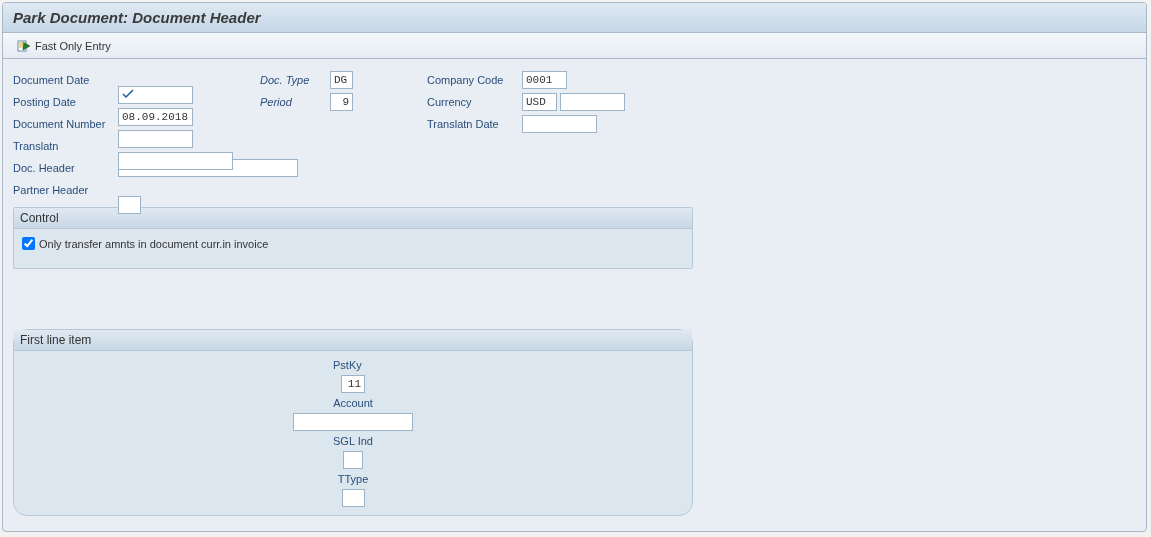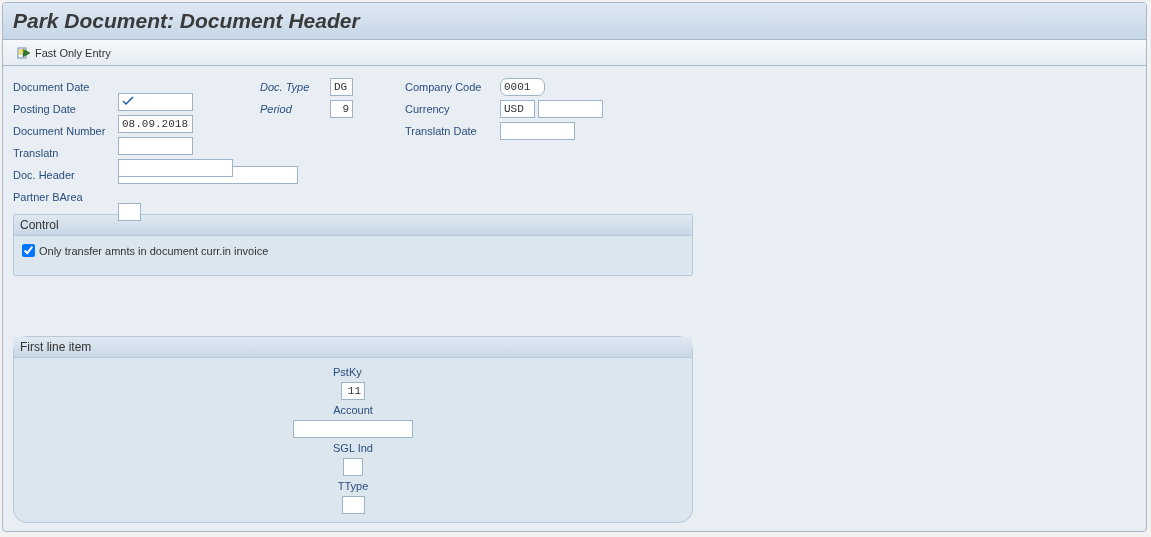--- a/index.html
+++ b/index.html
@@ -19,21 +19,21 @@
       border: 1px solid #a8b8c8;
       border-radius: 4px;
       overflow: hidden;
     }
     .title-bar {
       background: linear-gradient(to bottom, #dfe9f3, #c5d6e6);
       border-bottom: 1px solid #a8b8c8;
       padding: 6px 10px;
     }
     .title-text {
-      font-size: 21px;
+      font-size: 15px;
       font-weight: bold;
       font-style: italic;
       color: #3a3a3a;
     }
     .toolbar {
       background: linear-gradient(to bottom, #f5f8fb, #e5ecf3);
       border-bottom: 1px solid #a8b8c8;
       padding: 4px 10px;
       height: 26px;
       display: flex;
@@ -59,35 +59,35 @@
     }
     .form-row {
       display: flex;
       align-items: center;
       height: 22px;
       margin-bottom: 0px;
     }
     .col1-label { width: 105px; color: #2a4d7a; }
     .col1-field { width: 142px; position: relative; margin-top: 30px; }
     .col2-label { width: 70px; color: #2a4d7a; font-style: italic; }
-    .col2-field { width: 75px; }
+    .col2-field { width: 97px; }
     .col3-label { width: 95px; color: #2a4d7a; }
     .col3-field { width: 180px; display:flex; gap:3px;}
     
     input[type="text"].field {
       height: 18px;
       border: 1px solid #9db3c8;
       background: #fff;
       font-size: 11px;
       font-family: "Courier New", monospace;
       padding: 0 3px;
       color: #333;
     }
     .w75 { width: 75px; }
-    .w50 { width: 45px; border-radius: 7px; }
+    .w50 { width: 45px; }
     .w30 { width: 23px; }
     .w20 { width: 20px; }
     .w120 { width: 115px; }
     .w180 { width: 180px; }
     .w130 { width: 120px; }
     
     .checkmark-inside {
       position: absolute;
       left: 4px;
       top: 2px;
@@ -224,21 +224,21 @@
     </div>
 
     <div class="form-row">
       <div class="col1-label">Doc. Header</div>
       <div style="width:280px;">
         <input type="text" class="field w180" value="" style="">
       </div>
     </div>
 
     <div class="form-row">
-      <div class="col1-label">Partner BArea</div>
+      <div class="col1-label">Partner Header</div>
       <div class="col1-field">
         <input type="text" class="field w30" value="" style="">
       </div>
     </div>
 
     <div class="groupbox">
       <div class="group-header">Control</div>
       <div class="group-body">
         <label class="checkbox-row">
           <input type="checkbox" class="sap-check" checked="" style="">

